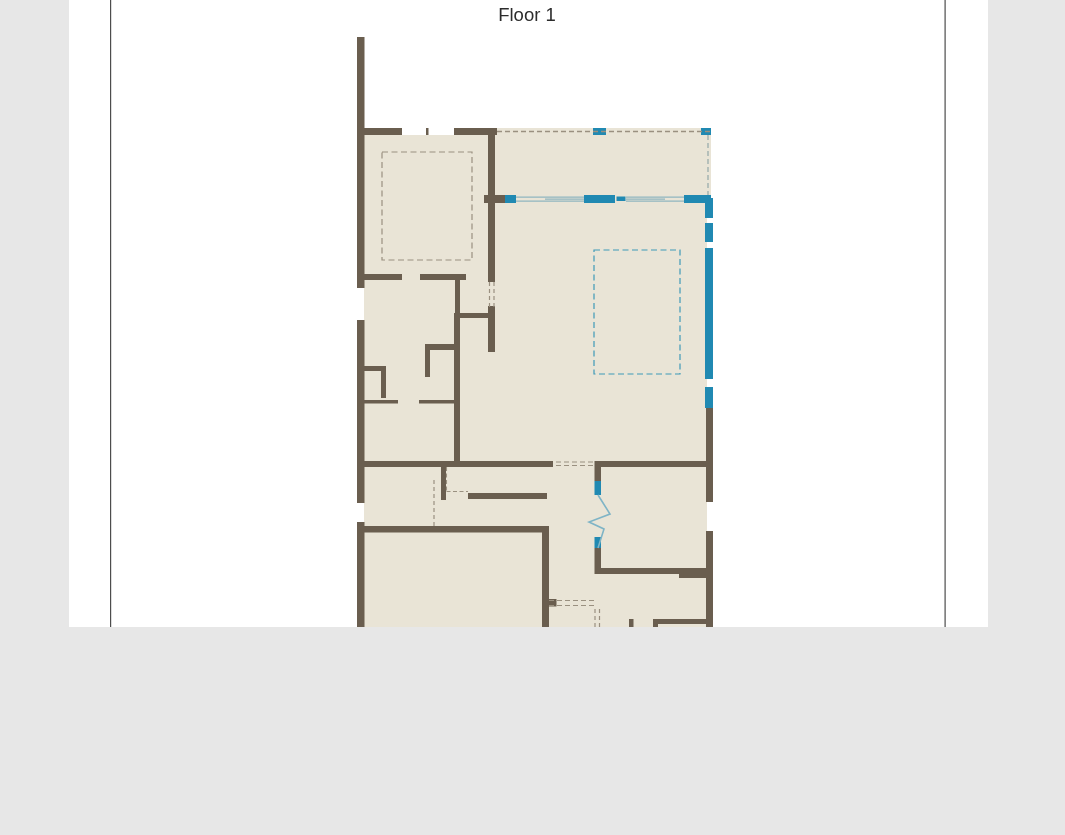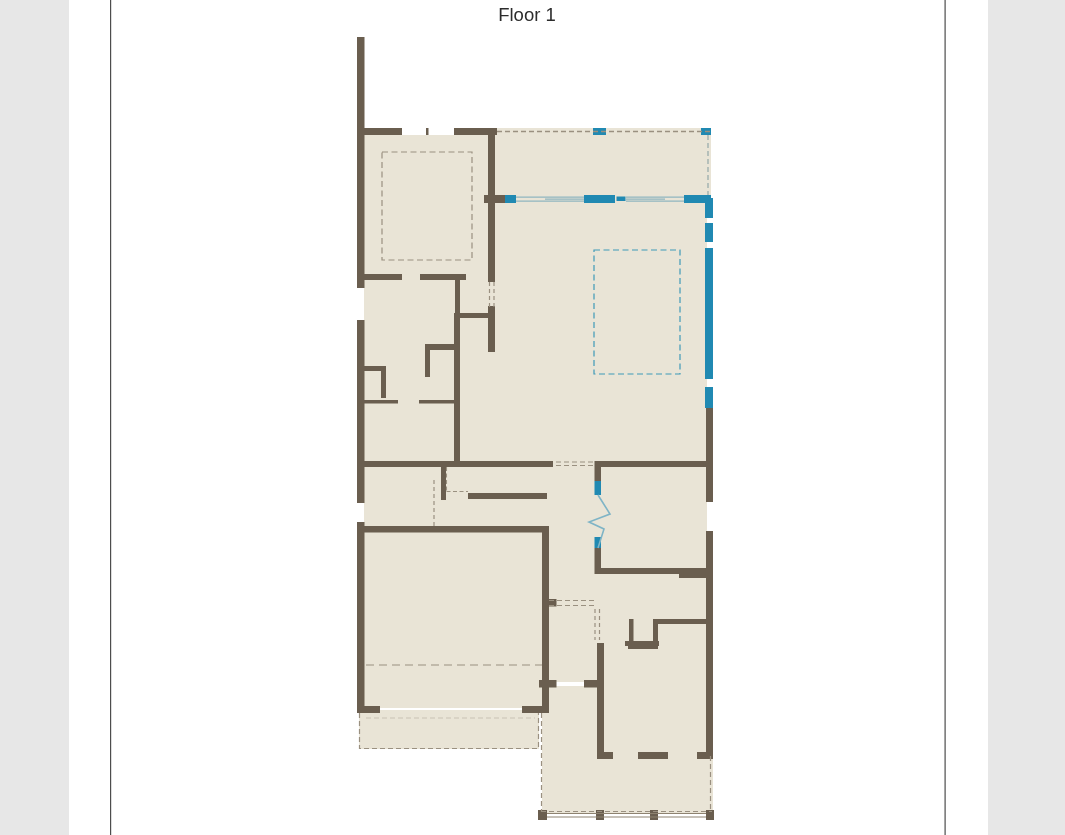--- a/index.html
+++ b/index.html
@@ -1,16 +1,16 @@
 <!DOCTYPE html>
 <html><head>
 <meta charset="utf-8">
 <style>
   html,body{margin:0;padding:0;background:#e7e7e7;}
-  .page{position:relative;width:1065px;height:835px;background:#e7e7e7;overflow:hidden;}
+  .page{position:relative;width:1065px;height:627px;background:#e7e7e7;overflow:hidden;}
   svg{position:absolute;top:0;left:0;}
   text{font-family:"Liberation Sans", sans-serif;}
 </style>
 </head>
 <body>
 <div class="page">
 <svg width="1065" height="835" viewBox="0 0 1065 835">
 
 <rect x="69" y="0" width="919" height="835" fill="#ffffff"></rect>
 

